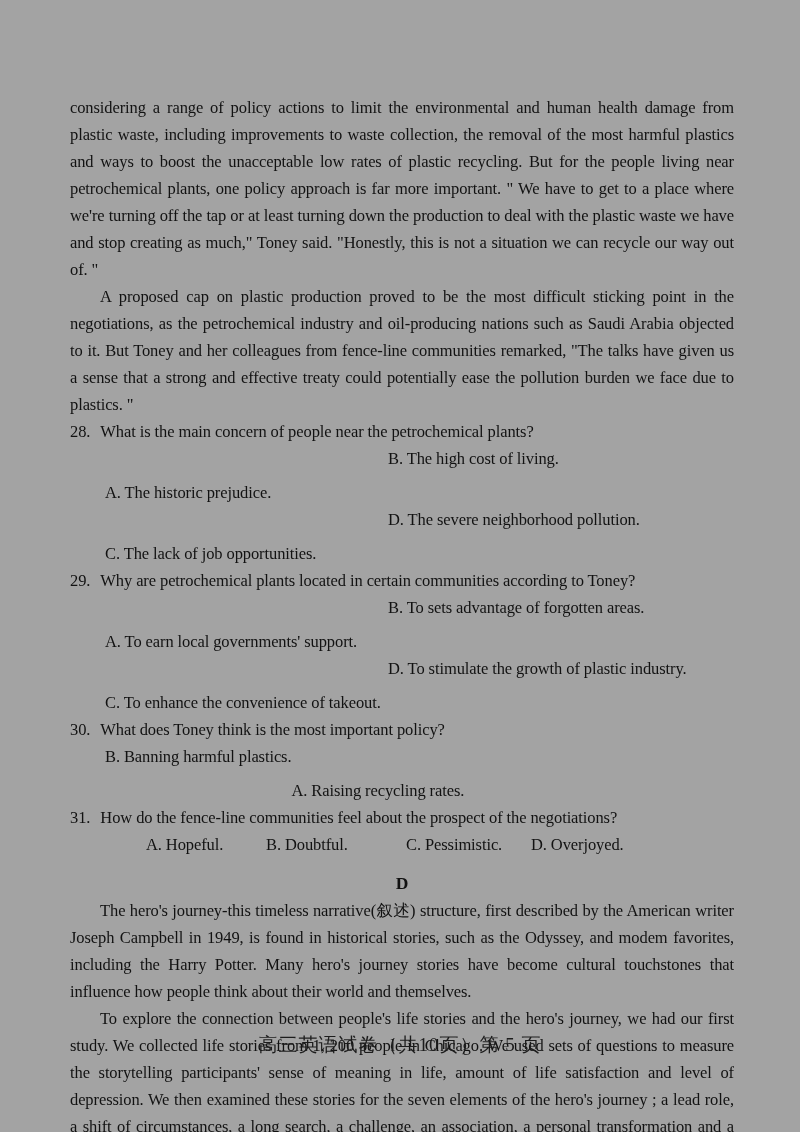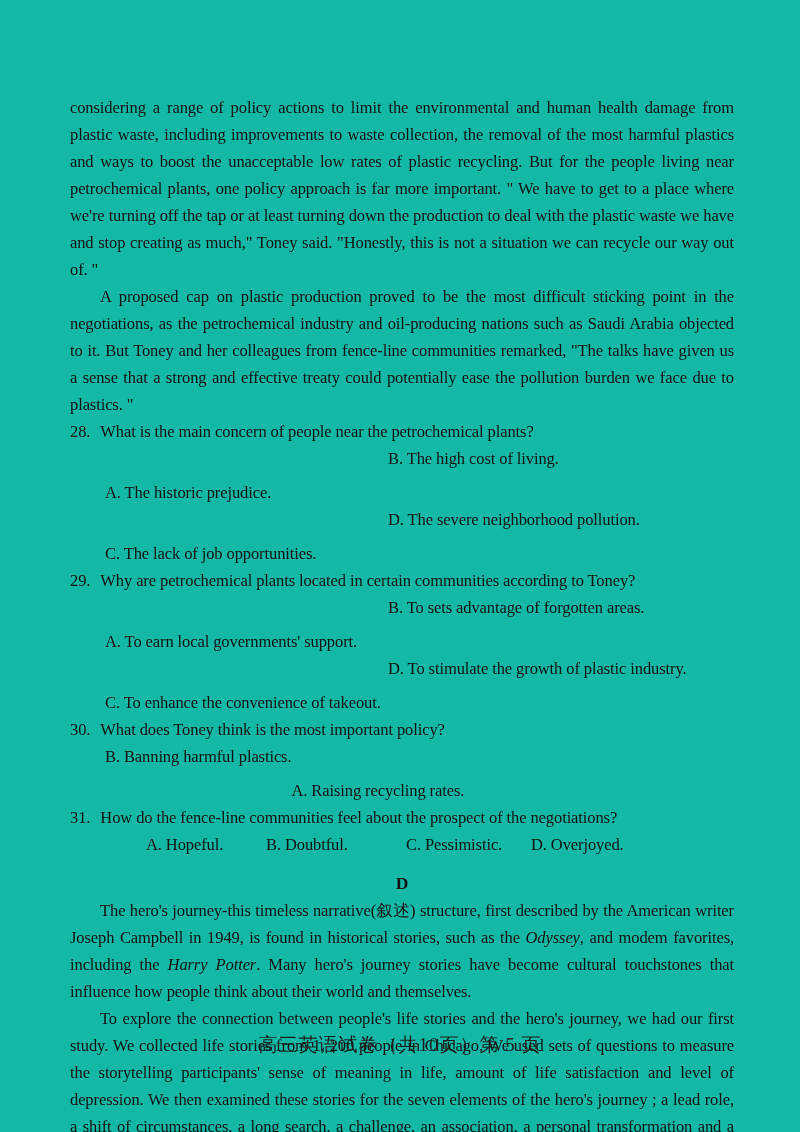--- a/index.html
+++ b/index.html
@@ -5,34 +5,34 @@
   * { margin:0; padding:0; box-sizing:border-box; }
   html, body { width:800px; height:1132px; }
   body {
     background:#ffffff;
     font-family:"Liberation Serif","DejaVu Serif",serif;
     color:#121212;
   }
   .sheet {
     position:relative;
     width:800px; height:1132px;
-    background:#14b8a6;
+    background:#a3a3a3;
     overflow:hidden;
   }
   .content {
     position:absolute;
     left:70px; top:94px; width:664px;
     font-size:16.5px;
     line-height:27px;
     letter-spacing:-0.1px;
     text-align:justify;
   }
   .para { text-align:justify; }
   .para.indent { text-indent:30px; }
-  .it { font-style:italic; }
+  .it { }
   .stem { text-align:left; }
   .stem .stem-text { margin-left:10px;text-align:right; }
   .opt-row { display:flex; padding-left:35px; text-align:left; }
   .opt-row .col1 { flex:0 0 45%;margin-top:34px; }
   .opt-row.four .w-a { flex:0 0 120px;margin-left:41px; }
   .opt-row.four .w-b { flex:0 0 140px; }
   .opt-row.four .w-c { flex:0 0 125px; }
   .opt { white-space:nowrap; }
   .section-heading {
     text-align:center;

